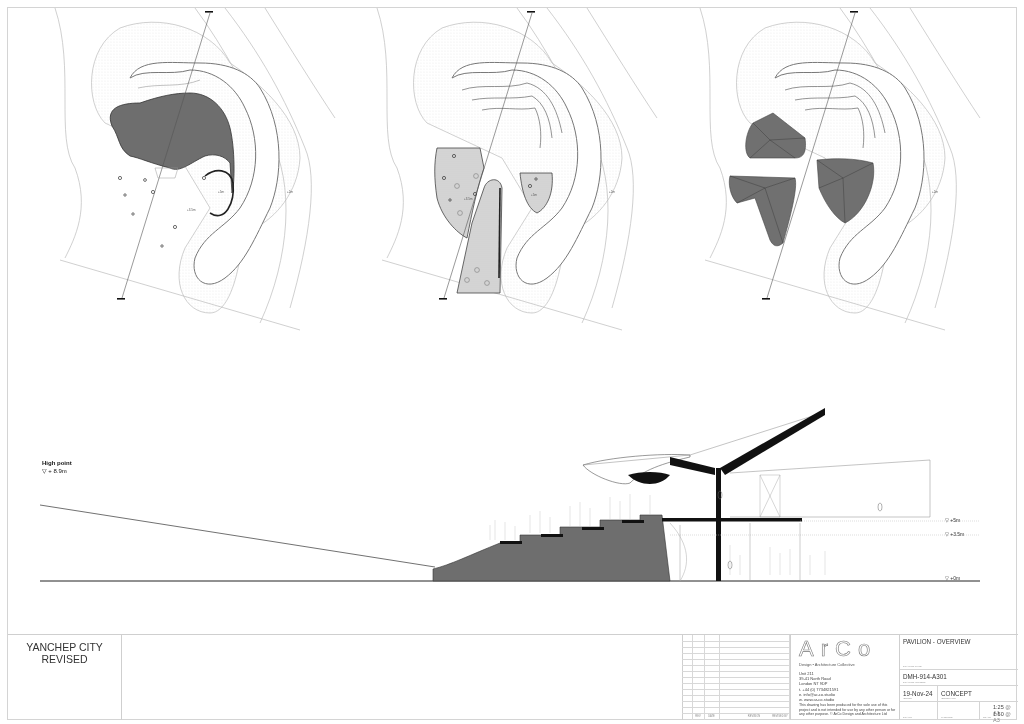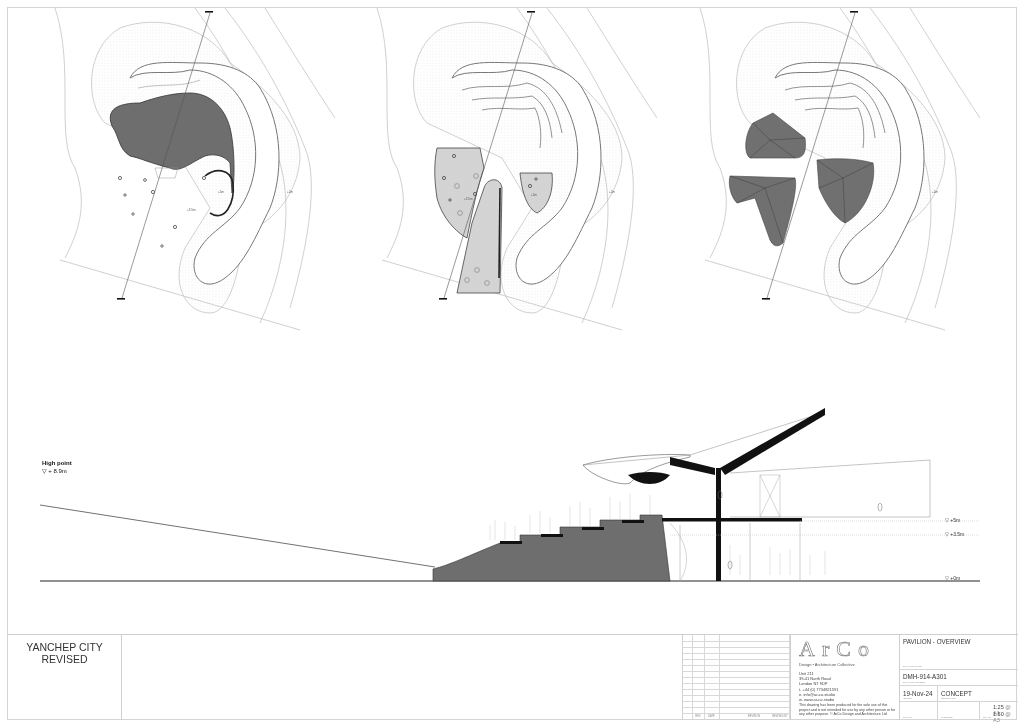--- a/index.html
+++ b/index.html
@@ -12,21 +12,21 @@
   .high-point { position:absolute; left:42px; top:459px; font-size:6px; font-weight:bold; color:#111; line-height:8px; }
   .high-point .v { font-weight:normal; }
   .titleblock { position:absolute; left:8px; top:634px; width:1010px; height:86px; border-top:1px solid #cfcfcf; box-sizing:border-box; }
   .tb-project { position:absolute; left:0; top:0; width:114px; height:85px; border-right:1px solid #cfcfcf; text-align:center; font-size:10.5px; line-height:12px; padding-top:6px; box-sizing:border-box; color:#333; }
   .tb-blank { position:absolute; left:114px; top:0; width:560px; height:85px; border-right:1px solid #cfcfcf; }
   .rev-table { position:absolute; left:674px; top:0; width:108px; height:85px; }
   .rev-row { position:absolute; left:0; width:108px; border-top:1px solid #d8d8d8; }
   .rev-col { position:absolute; top:0; height:85px; border-left:1px solid #d8d8d8; }
   .rev-head { position:absolute; bottom:2px; font-size:2.6px; color:#888; text-align:center; }
   .arco { position:absolute; left:782px; top:0; width:110px; height:85px; border-left:1px solid #cfcfcf; border-right:1px solid #cfcfcf; box-sizing:border-box; padding-left:8px; }
-  .arco-logo { font-size:22px; letter-spacing:7px; color:#fff; -webkit-text-stroke:0.6px #777; margin-top:2px; line-height:24px; font-family:Liberation Serif, serif; }
+  .arco-logo { font-size:22px; letter-spacing:7px; color:#fff; -webkit-text-stroke:0.6px #777; margin-top:2px; line-height:24px; font-family:Liberation Sans, sans-serif; }
   .arco-sub { font-size:4px; color:#555; margin-top:1px; }
   .arco-addr { font-size:4px; color:#444; line-height:5.2px; margin-top:4px; }
   .arco-disc { font-size:3.6px; color:#444; line-height:4.6px; position:absolute; bottom:3px; left:8px; right:3px; }
   .tb-info { position:absolute; left:892px; top:0; width:118px; height:85px; }
   .cell { position:absolute; border-bottom:1px solid #d4d4d4; box-sizing:border-box; }
   .cell-val { position:absolute; left:3px; font-size:6.3px; color:#333; }
   .cell-lbl { position:absolute; left:3px; bottom:1px; font-size:2.4px; color:#999; }
   .scale { position:absolute; font-size:5.5px; color:#444; }
 </style>
 </head>

